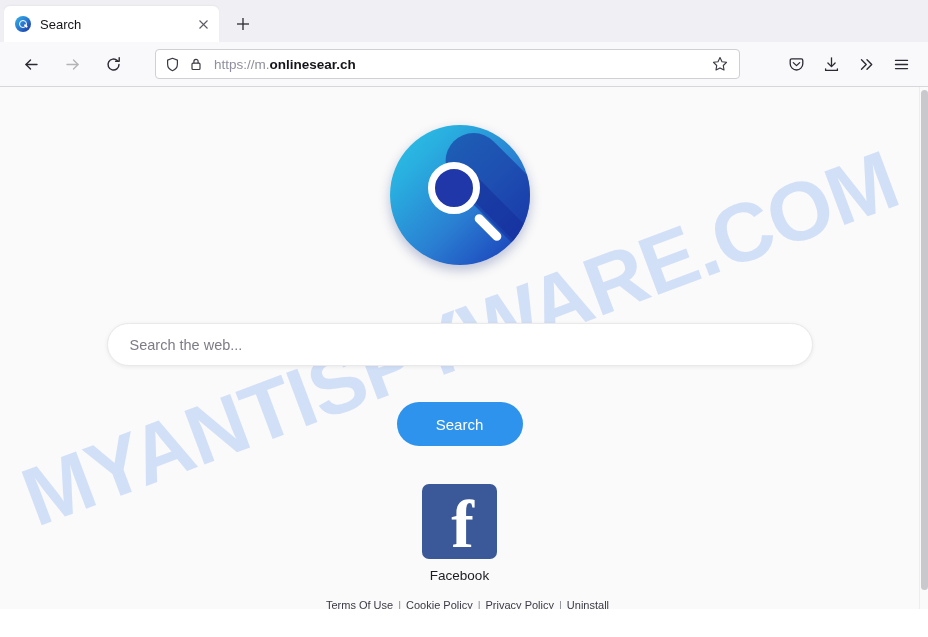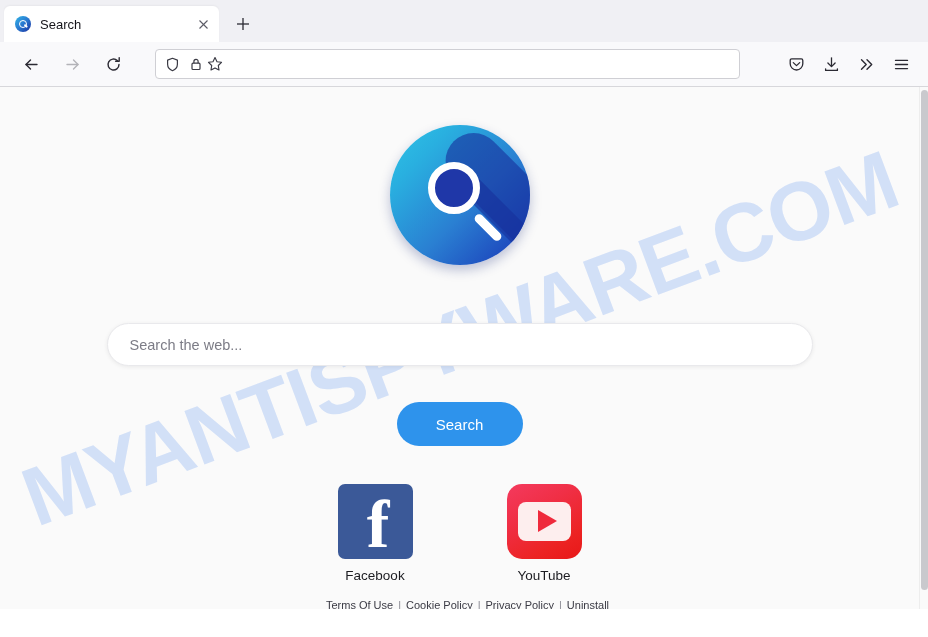--- a/index.html
+++ b/index.html
@@ -492,20 +492,23 @@
         <svg width="15" height="15" viewBox="0 0 15 15" fill="none" stroke="currentColor" stroke-width="1.2" stroke-linejoin="round">
           <path d="M7.5 1.3 2.6 3.1v4.2c0 3 2.1 5.3 4.9 6.4 2.8-1.1 4.9-3.4 4.9-6.4V3.1z"></path>
         </svg>
       </span>
       <span class="lock">
         <svg width="14" height="14" viewBox="0 0 14 14" fill="none" stroke="currentColor" stroke-width="1.2" stroke-linejoin="round">
           <rect x="3" y="6.2" width="8" height="6.3" rx="1"></rect>
             <path d="M4.9 6.2V4.4a2.1 2.1 0 0 1 4.2 0v1.8"></path>
         </svg>
       </span>
+      <span class="url-text">
+        <span class="scheme">https://m.</span><span class="host">onlinesear.ch</span>
+      </span>
       <span class="star-btn">
         <svg width="16" height="16" viewBox="0 0 16 16" fill="none" stroke="currentColor" stroke-width="1.15" stroke-linejoin="round">
           <polygon points="8,1.6 10,5.7 14.5,6.3 11.3,9.5 12,14 8,11.9 4,14 4.7,9.5 1.5,6.3 6,5.7"></polygon>
         </svg>
       </span>
     </div>
 
     <div class="toolbar-right">
       <div class="tb-icon">
         <svg width="17" height="17" viewBox="0 0 17 17" fill="none" stroke="currentColor" stroke-width="1.3" stroke-linejoin="round" stroke-linecap="round">
@@ -557,29 +560,20 @@
       <div class="shortcuts">
 
         <div class="shortcut">
           <div class="icon-box">
             <div class="fb"></div>
           </div>
           <div class="label">Facebook</div>
         </div>
 
 
-        <div class="shortcut">
-          <div class="icon-box">
-            <div class="yt">
-              <div class="screen"></div>
-              <div class="play"></div>
-            </div>
-          </div>
-          <div class="label">YouTube</div>
-        </div>
 
       </div>
 
       <div class="page-footer">
         <a>Terms Of Use</a><span class="sep">|</span><a>Cookie Policy</a><span class="sep">|</span><a>Privacy Policy</a><span class="sep">|</span><a>Uninstall</a>
       </div>
 
     </div>
 
     <div class="scrollbar">

